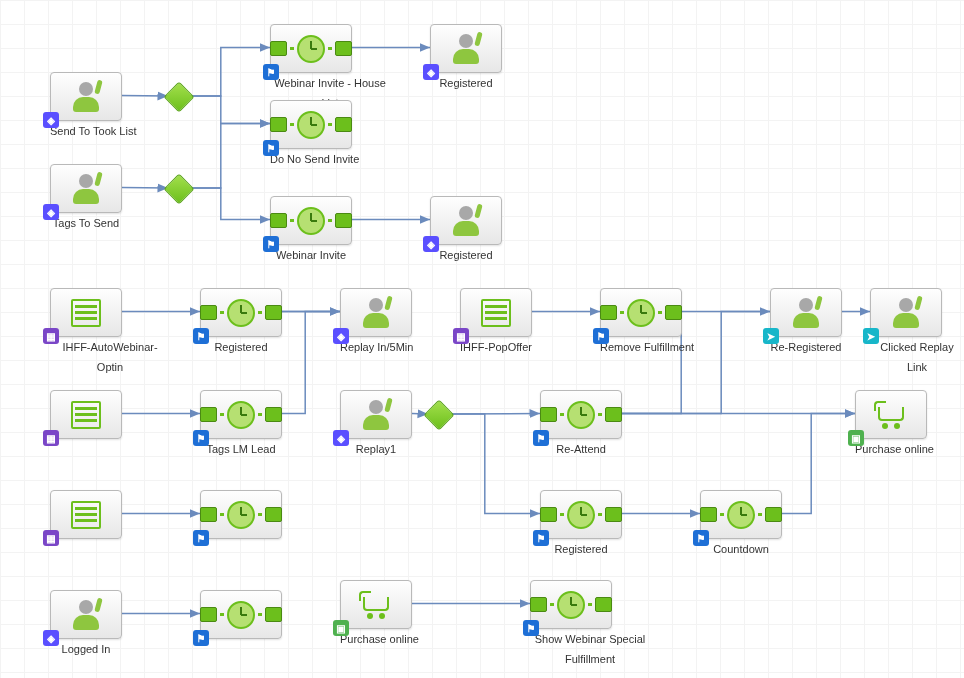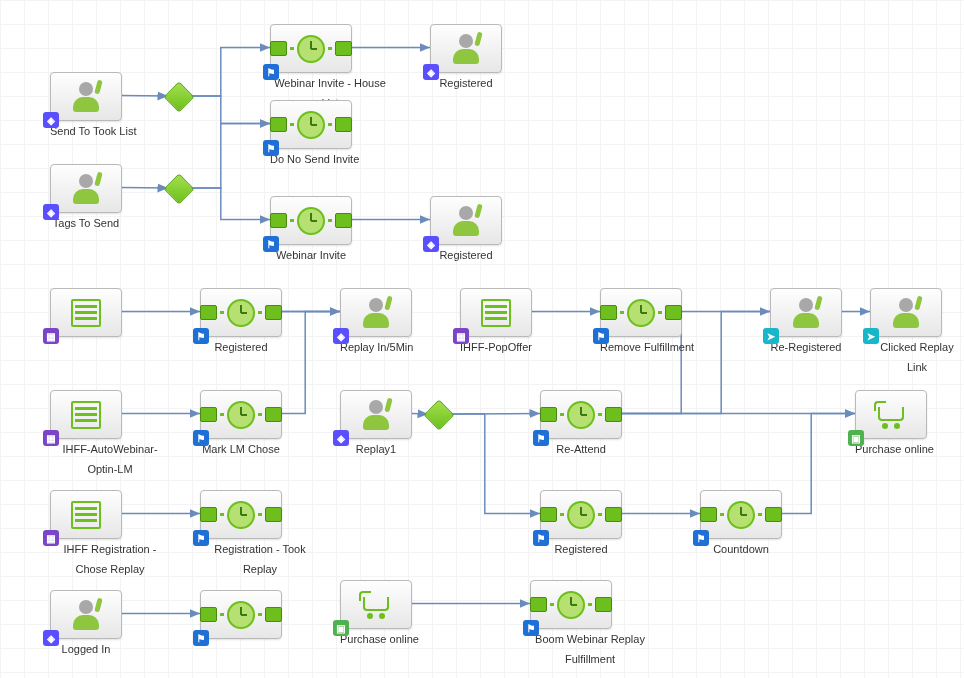--- a/index.html
+++ b/index.html
@@ -183,20 +183,21 @@
 
   <div class="node" id="optin" style="left: 50px; top: 288px;">
       <div class="card">
         <div class="form-g">
           <span></span>
           <span></span>
           <span></span>
         </div>
         <div class="badge b-form">▦</div>
       </div>
+      <div class="label">IHFF-AutoWebinar-Optin</div>
     </div>
   <div class="node seq" id="registered" style="left: 200px; top: 288px;">
       <div class="card">
         <div class="seq-g">
           <div class="blk"></div>
           <div class="bar"></div>
           <div class="clk"></div>
           <div class="bar"></div>
           <div class="blk"></div>
         </div>
@@ -264,34 +265,33 @@
 
   <div class="node" id="optinLM" style="left: 50px; top: 390px;">
       <div class="card">
         <div class="form-g">
           <span></span>
           <span></span>
           <span></span>
         </div>
         <div class="badge b-form">▦</div>
       </div>
-      <div class="label">IHFF-AutoWebinar-Optin-LM</div>
     </div>
   <div class="node seq" id="markLM" style="left: 200px; top: 390px;">
       <div class="card">
         <div class="seq-g">
           <div class="blk"></div>
           <div class="bar"></div>
           <div class="clk"></div>
           <div class="bar"></div>
           <div class="blk"></div>
         </div>
         <div class="badge b-flag">⚑</div>
       </div>
-      <div class="label">Mark LM Chose</div>
+      <div class="label">Tags LM Lead</div>
     </div>
   <div class="node" id="replay1" style="left: 340px; top: 390px;">
       <div class="card">
         <div class="person">
           <div class="head"></div>
           <div class="body"></div>
           <div class="arm"></div>
         </div>
         <div class="badge b-tag">◈</div>
       </div>
@@ -325,34 +325,32 @@
 
   <div class="node" id="regChose" style="left: 50px; top: 490px;">
       <div class="card">
         <div class="form-g">
           <span></span>
           <span></span>
           <span></span>
         </div>
         <div class="badge b-form">▦</div>
       </div>
-      <div class="label">IHFF Registration - Chose Replay</div>
     </div>
   <div class="node seq" id="regTook" style="left: 200px; top: 490px;">
       <div class="card">
         <div class="seq-g">
           <div class="blk"></div>
           <div class="bar"></div>
           <div class="clk"></div>
           <div class="bar"></div>
           <div class="blk"></div>
         </div>
         <div class="badge b-flag">⚑</div>
       </div>
-      <div class="label">Registration - Took Replay</div>
     </div>
   <div class="node seq" id="objections" style="left: 540px; top: 490px;">
       <div class="card">
         <div class="seq-g">
           <div class="blk"></div>
           <div class="bar"></div>
           <div class="clk"></div>
           <div class="bar"></div>
           <div class="blk"></div>
         </div>
@@ -413,16 +411,16 @@
       <div class="card">
         <div class="seq-g">
           <div class="blk"></div>
           <div class="bar"></div>
           <div class="clk"></div>
           <div class="bar"></div>
           <div class="blk"></div>
         </div>
         <div class="badge b-flag">⚑</div>
       </div>
-      <div class="label">Boom Webinar Replay Fulfillment</div>
+      <div class="label">Show Webinar Special Fulfillment</div>
     </div>
 
 </div>
 
 </body></html>

